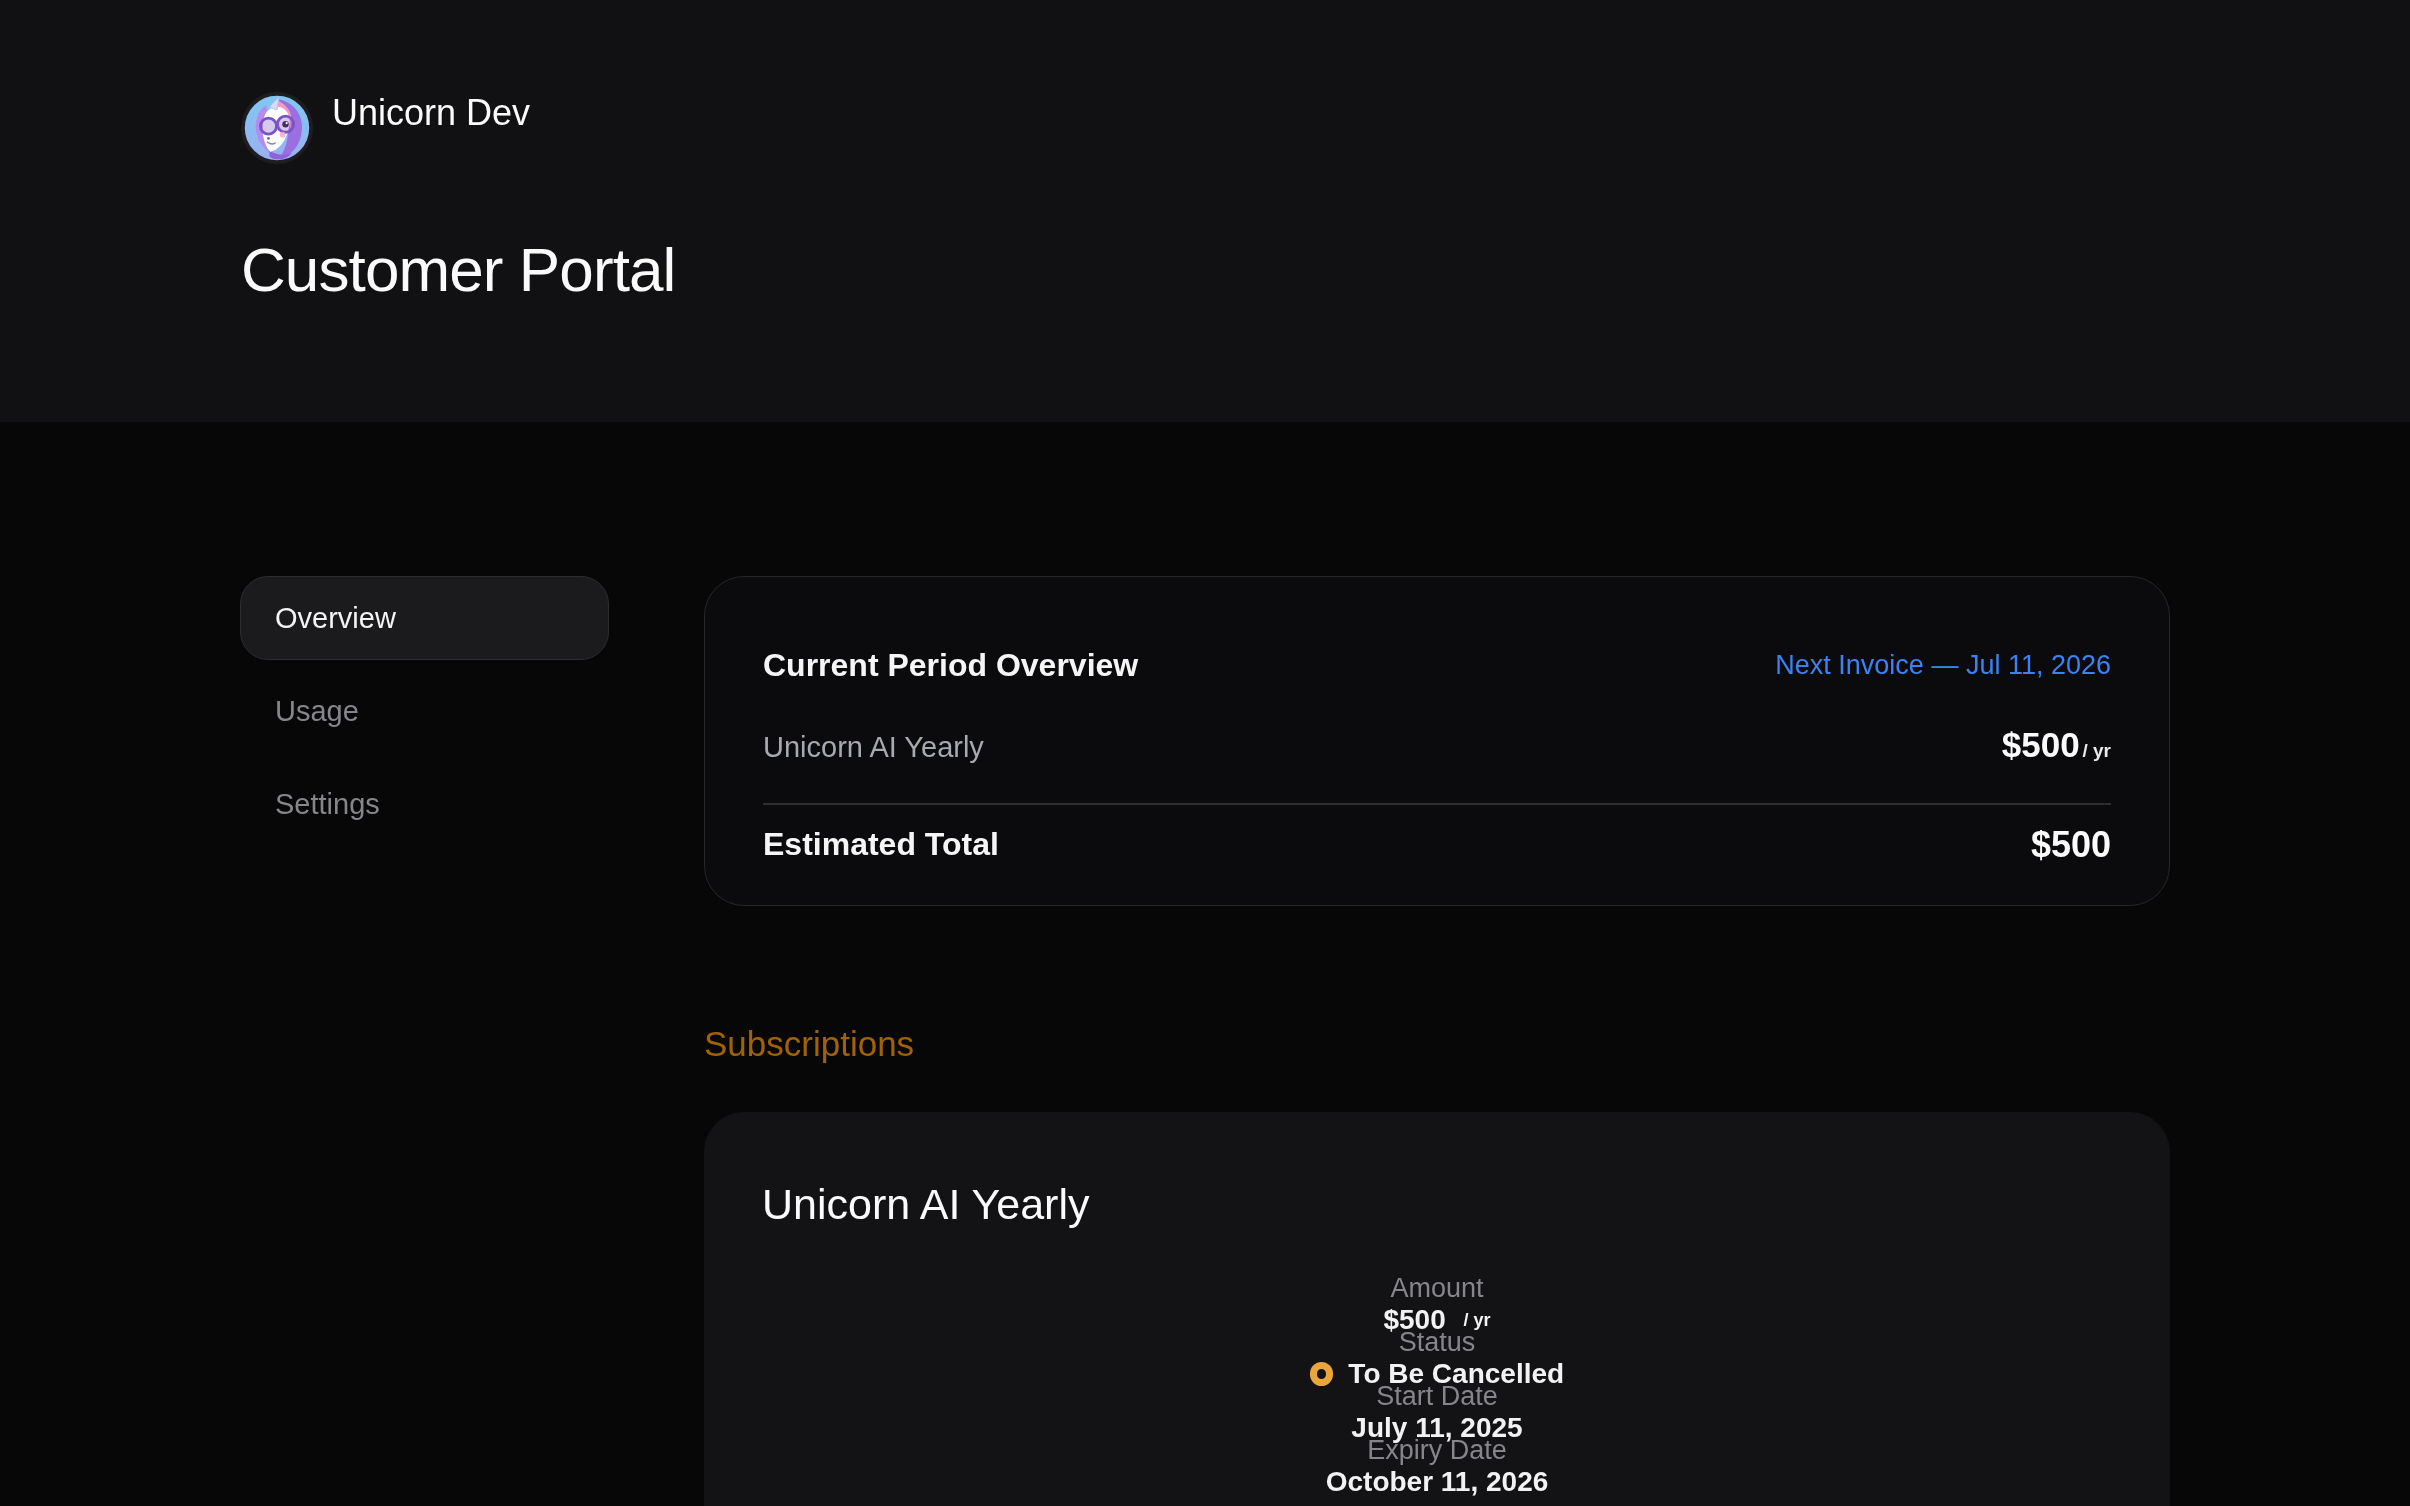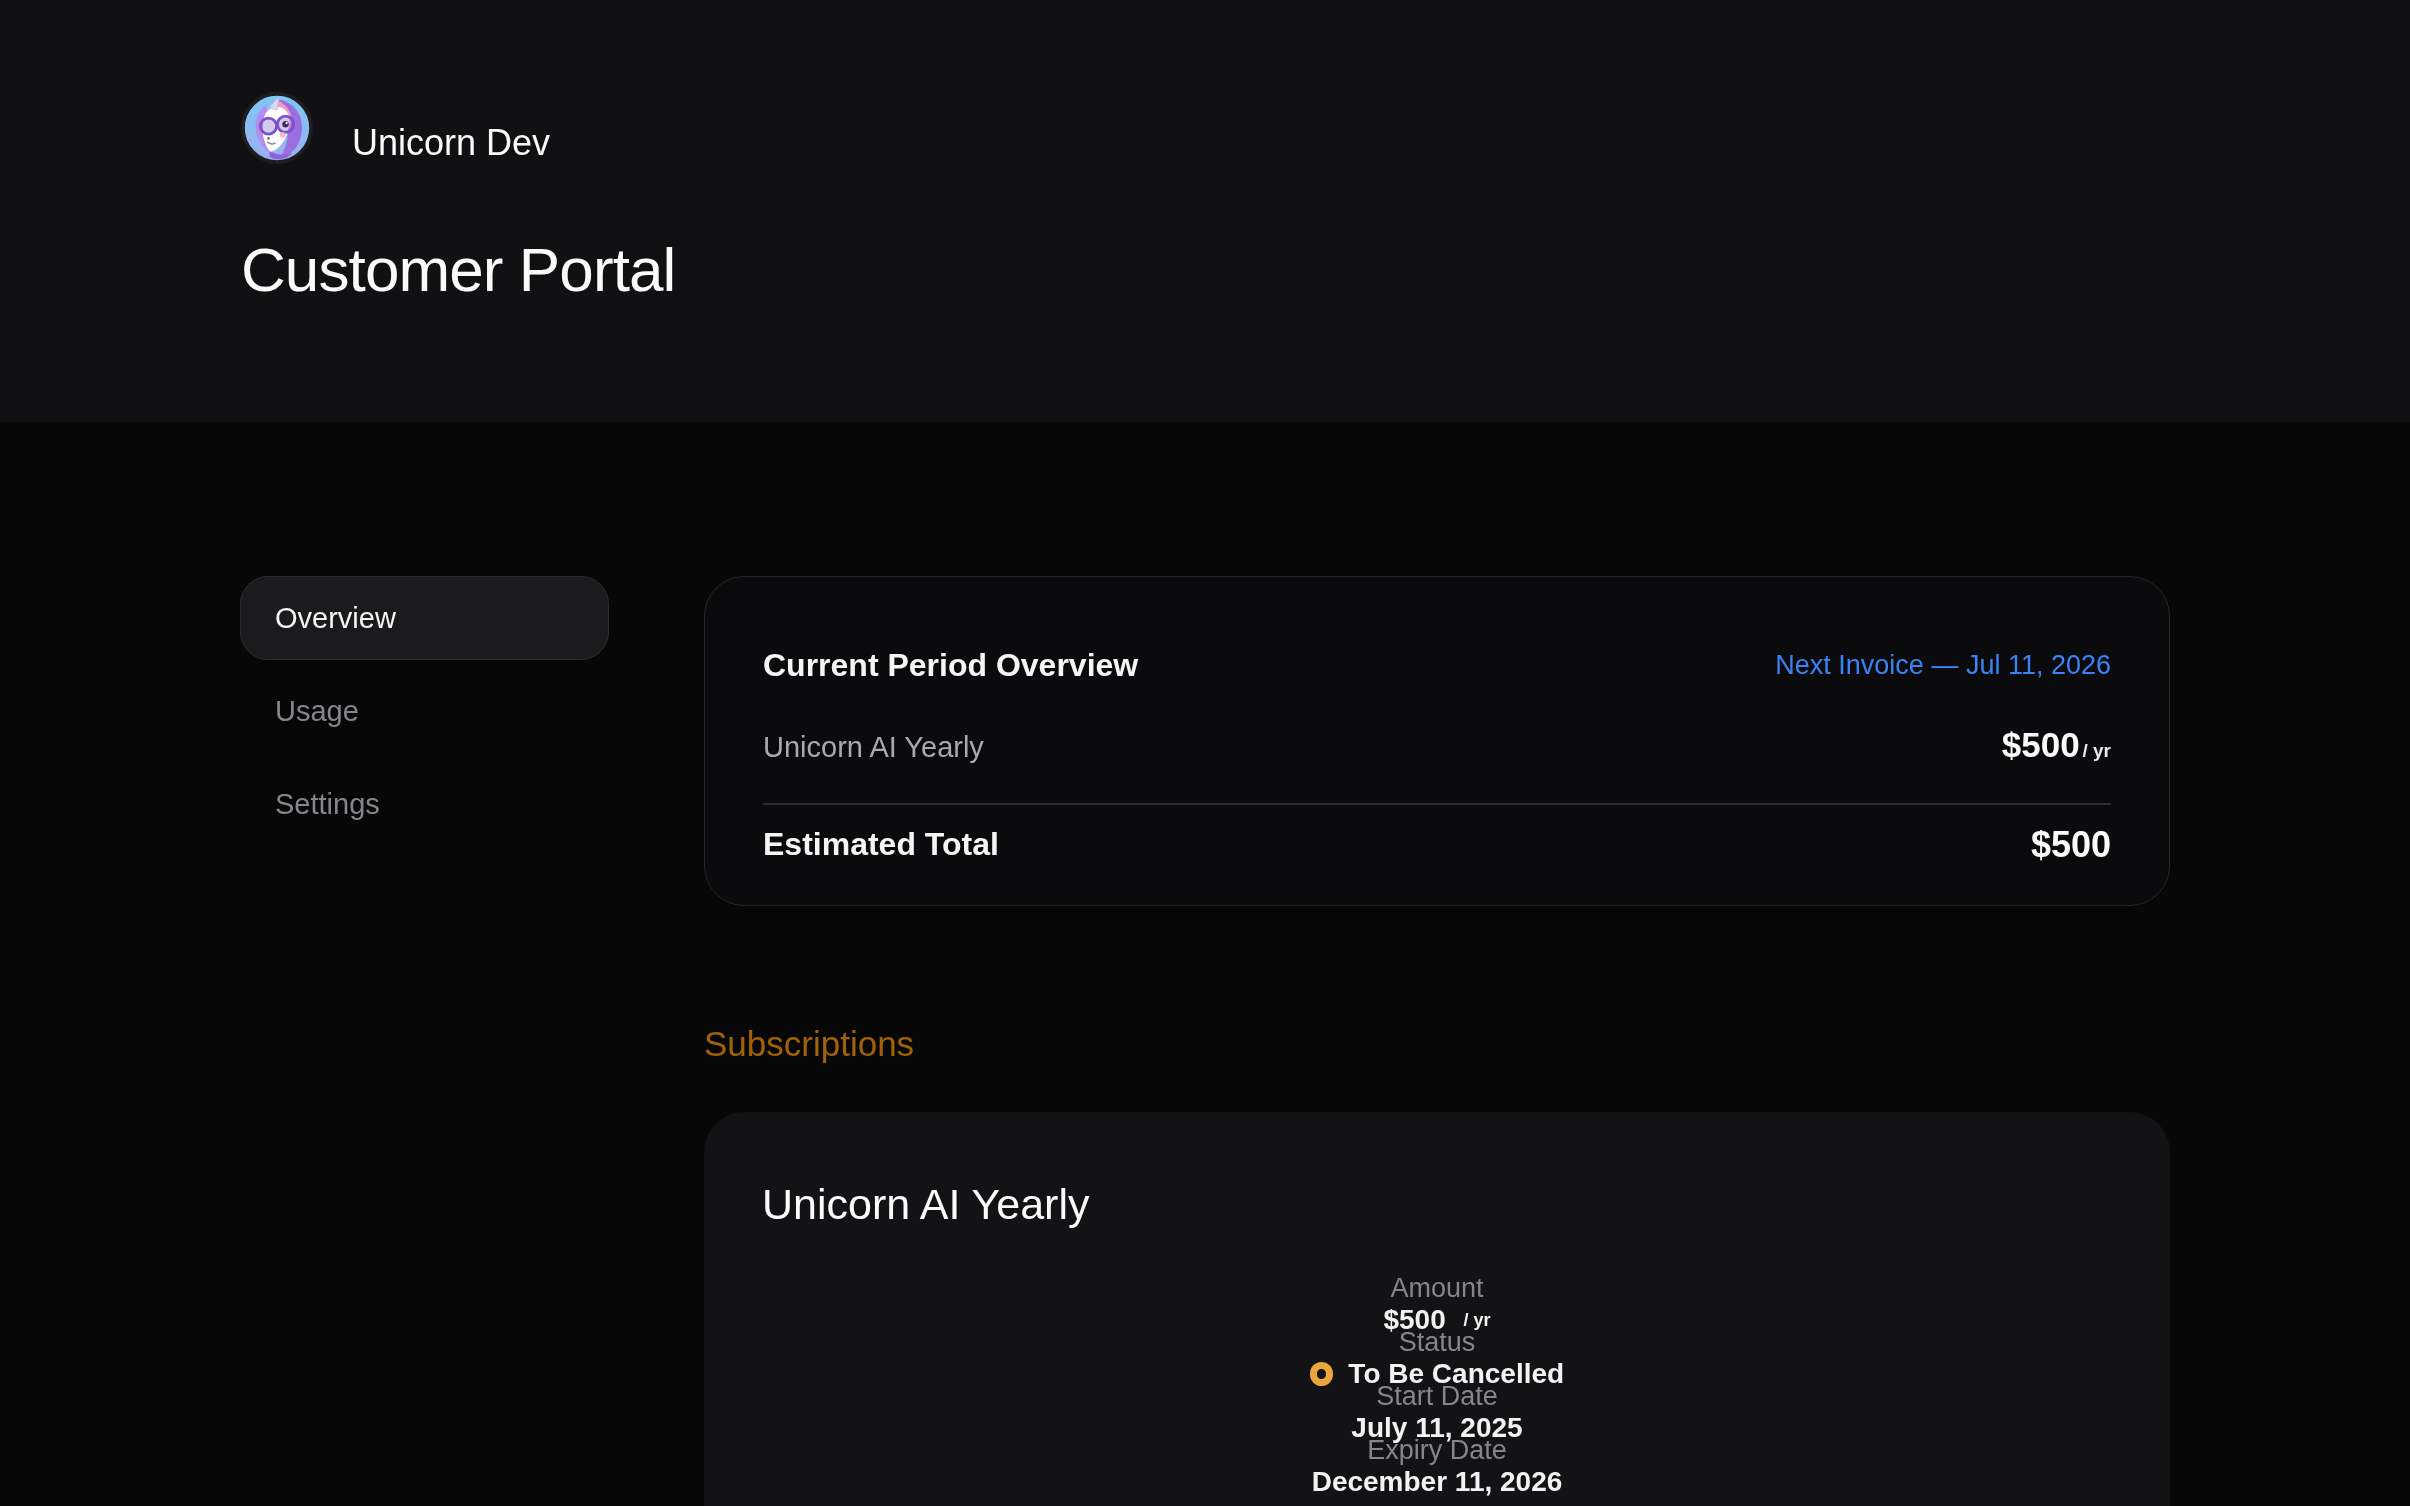--- a/index.html
+++ b/index.html
@@ -5,21 +5,21 @@
   * { box-sizing: border-box; }
   html, body { margin: 0; padding: 0; width: 2411px; height: 1507px; overflow: hidden; }
   body {
     background: #070708;
     color: #F4F4F5;
     font-family: "Liberation Sans", "DejaVu Sans", sans-serif;
   }
 
   
   .hero { height: 422px; background: #111113; padding-left: 241px; }
-  .account { display: flex; align-items: flex-end; gap: 39px; padding-top: 92px; }
+  .account { display: flex; align-items: flex-start; gap: 19px; padding-top: 92px; }
   .avatar { width: 72px; height: 72px; flex: none; }
   .avatar svg { width: 72px; height: 72px; display: block; }
   .account-name { font-size: 36px; font-weight: 400; color: #FAFAFA; }
   .page-title { margin: 0; padding-top: 73px; font-size: 62px; font-weight: 500;
                 letter-spacing: -0.9px; line-height: 66px; color: #FAFAFA; }
 
   
   .main { display: flex; padding: 154px 241px 0 240px; }
   .sidebar { width: 369px; flex: none; margin-right: 95px; }
   .nav-item { height: 84px; display: flex; align-items: center; padding: 0 34px;
@@ -157,21 +157,21 @@
             </span>
           </div>
 
           <div class="sub-row">
             <span class="row-label">Start Date</span>
             <span class="row-value">July 11, 2025</span>
           </div>
 
           <div class="sub-row">
             <span class="row-label">Expiry Date</span>
-            <span class="row-value">December 11, 2026</span>
+            <span class="row-value">October 11, 2026</span>
           </div>
 
         </div>
       </div>
 
     </section>
   </div>
 </div>
 
 

